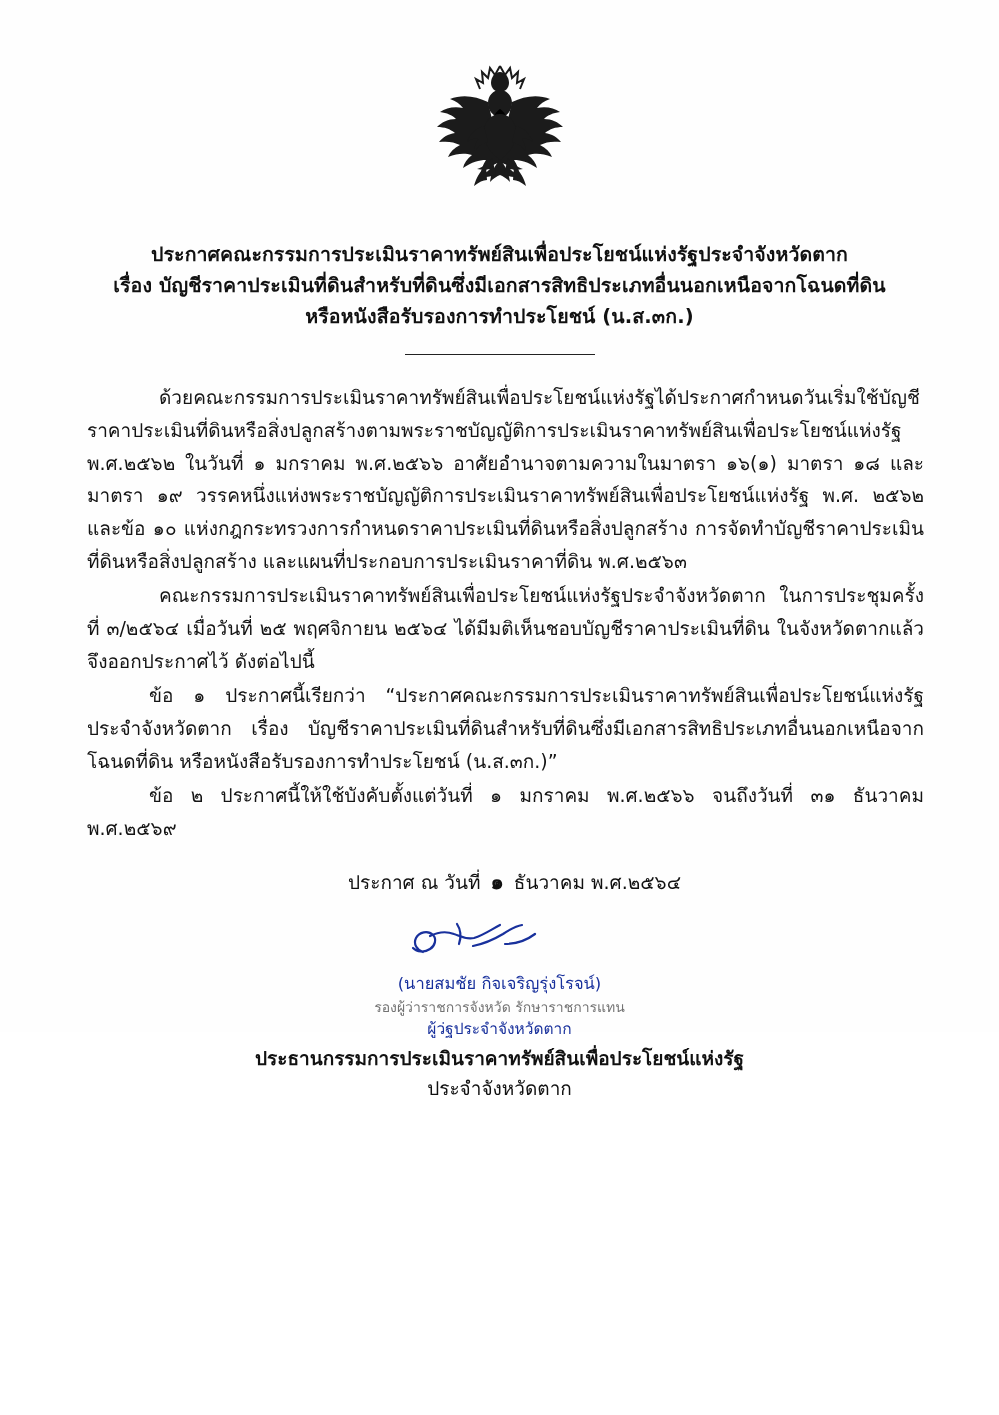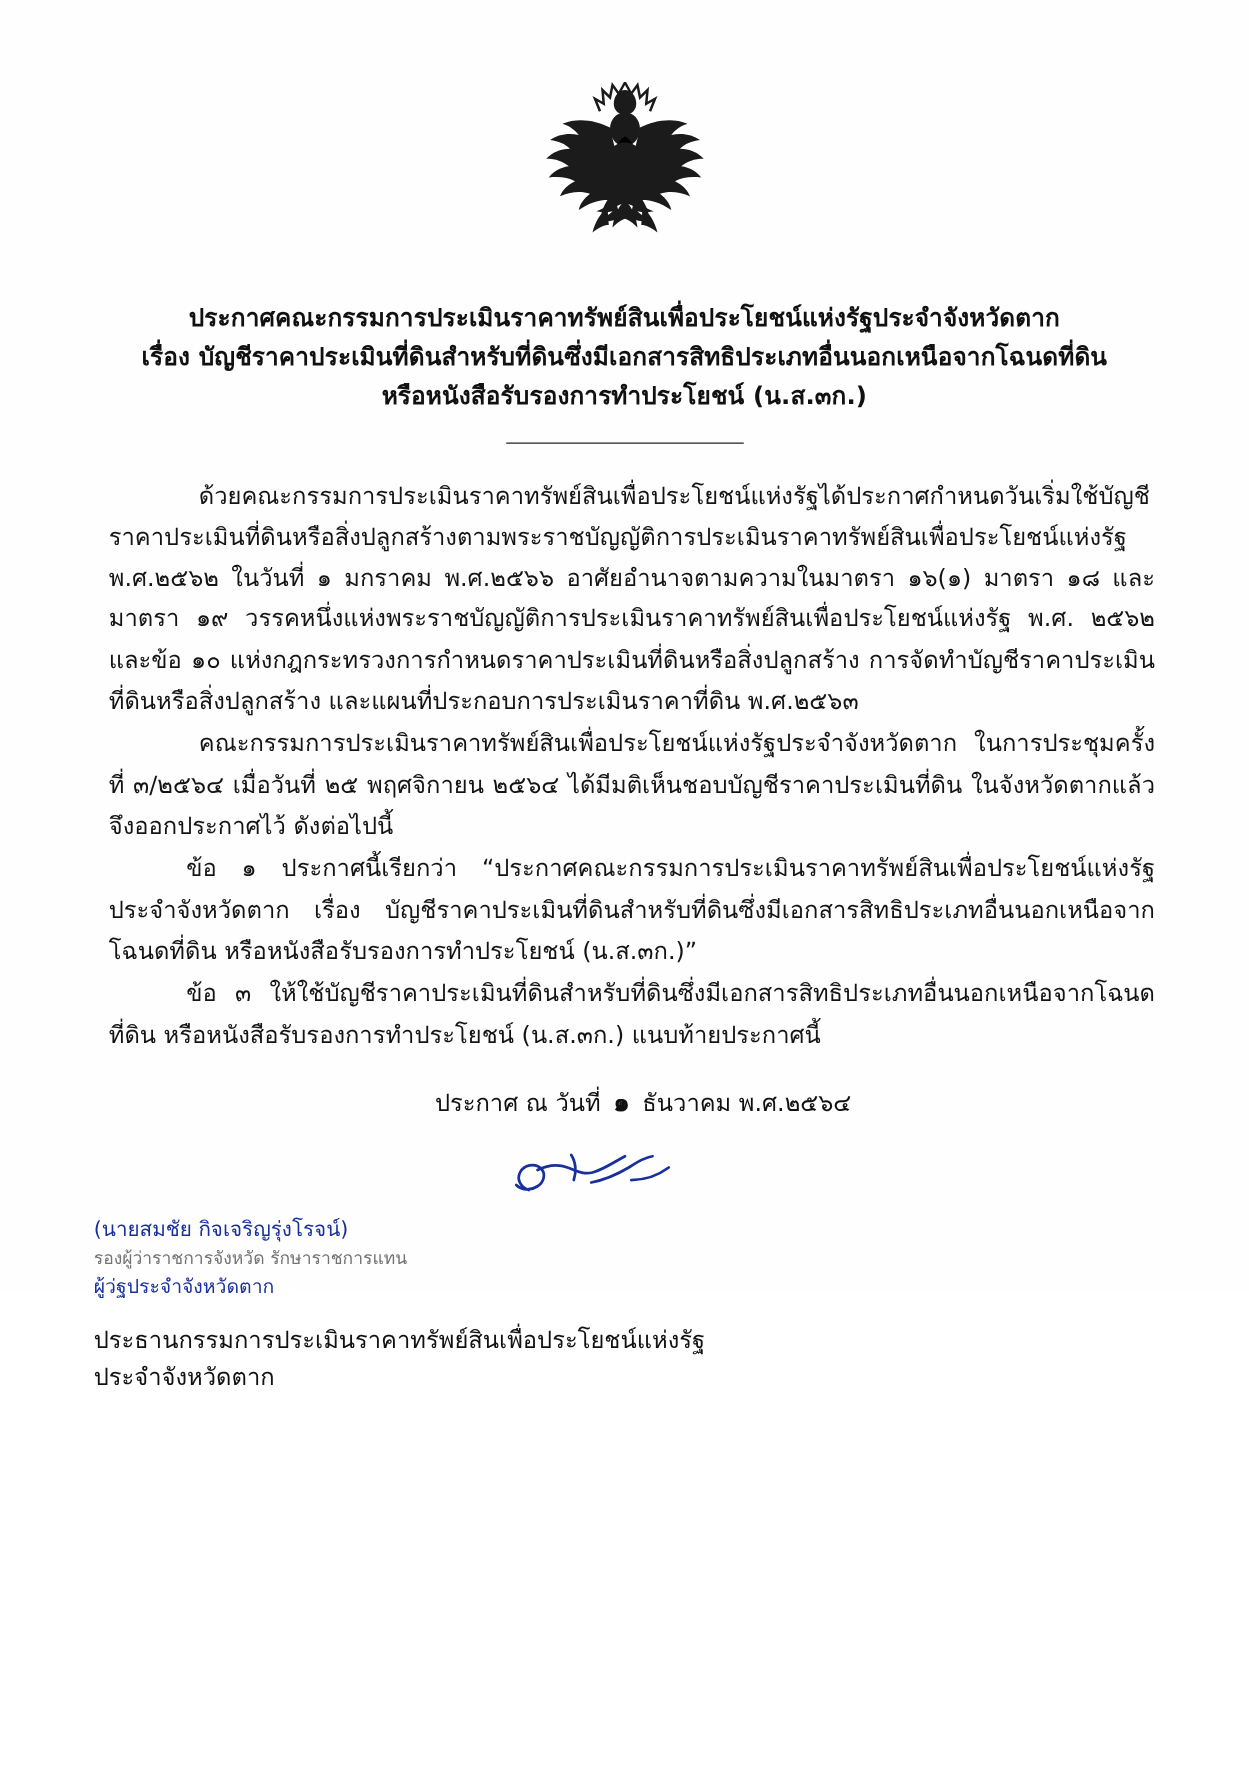--- a/index.html
+++ b/index.html
@@ -80,20 +80,21 @@
   }
   .announce-line .daynum {
     font-weight: 700;
     font-size: 21px;
     padding: 0 10px;
   }
 
   
   .sig-block {
     margin-top: 16px;
+    text-align: center;
     position: relative;
   }
   .sig-svg {
     display: block;
     margin: 0 auto;
     width: 210px;
     height: 56px;
   }
   .sig-name {
     font-size: 16.5px;
@@ -105,24 +106,25 @@
     font-size: 14px;
     color: #737373;
     line-height: 1.5;
   }
   .sig-role2 {
     font-size: 15.5px;
     color: #18309c;
     line-height: 1.5;
   }
   .sig-title {
-    margin-top: 16px;
+    margin-top: 2px;
     font-size: 19px;
     color: #111;
     line-height: 1.6;
+    font-weight: bold;
   }
   .sig-title2 {
     font-size: 19px;
     color: #111;
     line-height: 1.6;
   }
 </style>
 </head>
 <body>
 
@@ -163,21 +165,21 @@
     <div>เรื่อง บัญชีราคาประเมินที่ดินสำหรับที่ดินซึ่งมีเอกสารสิทธิประเภทอื่นนอกเหนือจากโฉนดที่ดิน</div>
     <div>หรือหนังสือรับรองการทำประโยชน์ (น.ส.๓ก.)</div>
   </div>
 
   <div class="rule"></div>
 
   <div class="body-text">
     <p class="para indent">ด้วยคณะกรรมการประเมินราคาทรัพย์สินเพื่อประโยชน์แห่งรัฐได้ประกาศกำหนดวันเริ่มใช้บัญชีราคาประเมินที่ดินหรือสิ่งปลูกสร้างตามพระราชบัญญัติการประเมินราคาทรัพย์สินเพื่อประโยชน์แห่งรัฐ พ.ศ.๒๕๖๒ ในวันที่ ๑ มกราคม พ.ศ.๒๕๖๖ อาศัยอำนาจตามความในมาตรา ๑๖(๑) มาตรา ๑๘ และมาตรา ๑๙ วรรคหนึ่งแห่งพระราชบัญญัติการประเมินราคาทรัพย์สินเพื่อประโยชน์แห่งรัฐ พ.ศ. ๒๕๖๒ และข้อ ๑๐ แห่งกฎกระทรวงการกำหนดราคาประเมินที่ดินหรือสิ่งปลูกสร้าง การจัดทำบัญชีราคาประเมินที่ดินหรือสิ่งปลูกสร้าง และแผนที่ประกอบการประเมินราคาที่ดิน พ.ศ.๒๕๖๓</p>
     <p class="para indent">คณะกรรมการประเมินราคาทรัพย์สินเพื่อประโยชน์แห่งรัฐประจำจังหวัดตาก ในการประชุมครั้งที่ ๓/๒๕๖๔ เมื่อวันที่ ๒๕ พฤศจิกายน ๒๕๖๔ ได้มีมติเห็นชอบบัญชีราคาประเมินที่ดิน ในจังหวัดตากแล้ว จึงออกประกาศไว้ ดังต่อไปนี้</p>
     <p class="para indent-sm">ข้อ ๑ ประกาศนี้เรียกว่า “ประกาศคณะกรรมการประเมินราคาทรัพย์สินเพื่อประโยชน์แห่งรัฐประจำจังหวัดตาก เรื่อง บัญชีราคาประเมินที่ดินสำหรับที่ดินซึ่งมีเอกสารสิทธิประเภทอื่นนอกเหนือจากโฉนดที่ดิน หรือหนังสือรับรองการทำประโยชน์ (น.ส.๓ก.)”</p>
-    <p class="para indent-sm">ข้อ ๓ ให้ใช้บัญชีราคาประเมินที่ดินสำหรับที่ดินซึ่งมีเอกสารสิทธิประเภทอื่นนอกเหนือจากโฉนดที่ดิน หรือหนังสือรับรองการทำประโยชน์ (น.ส.๓ก.) แนบท้ายประกาศนี้</p>
+    <p class="para indent-sm">ข้อ ๒ ประกาศนี้ให้ใช้บังคับตั้งแต่วันที่ ๑ มกราคม พ.ศ.๒๕๖๖ จนถึงวันที่ ๓๑ ธันวาคม พ.ศ.๒๕๖๙</p>
   </div>
 
   <div class="announce-line">
     <span>ประกาศ ณ วันที่</span><span class="daynum">๑</span><span>ธันวาคม พ.ศ.๒๕๖๔</span>
   </div>
 
   <div class="sig-block">
     <svg class="sig-svg" viewBox="0 0 210 56" aria-hidden="true">
       <g fill="none" stroke="#18309c" stroke-width="2.2" stroke-linecap="round" stroke-linejoin="round">
         <path d="M28 38 c-6-2-10-8-7-14 3-6 12-8 17-3 4 4 2 11-3 14 -6 4-13 3-17-1"></path>

